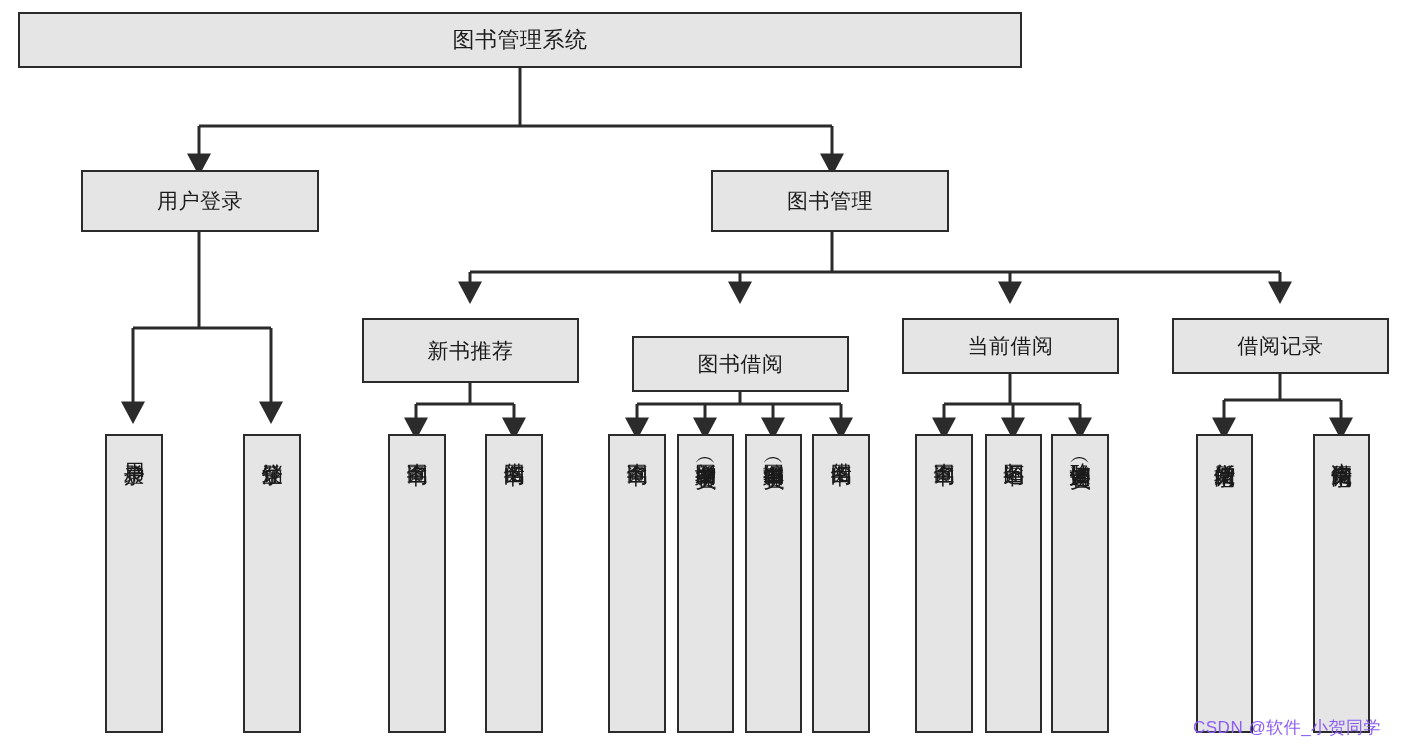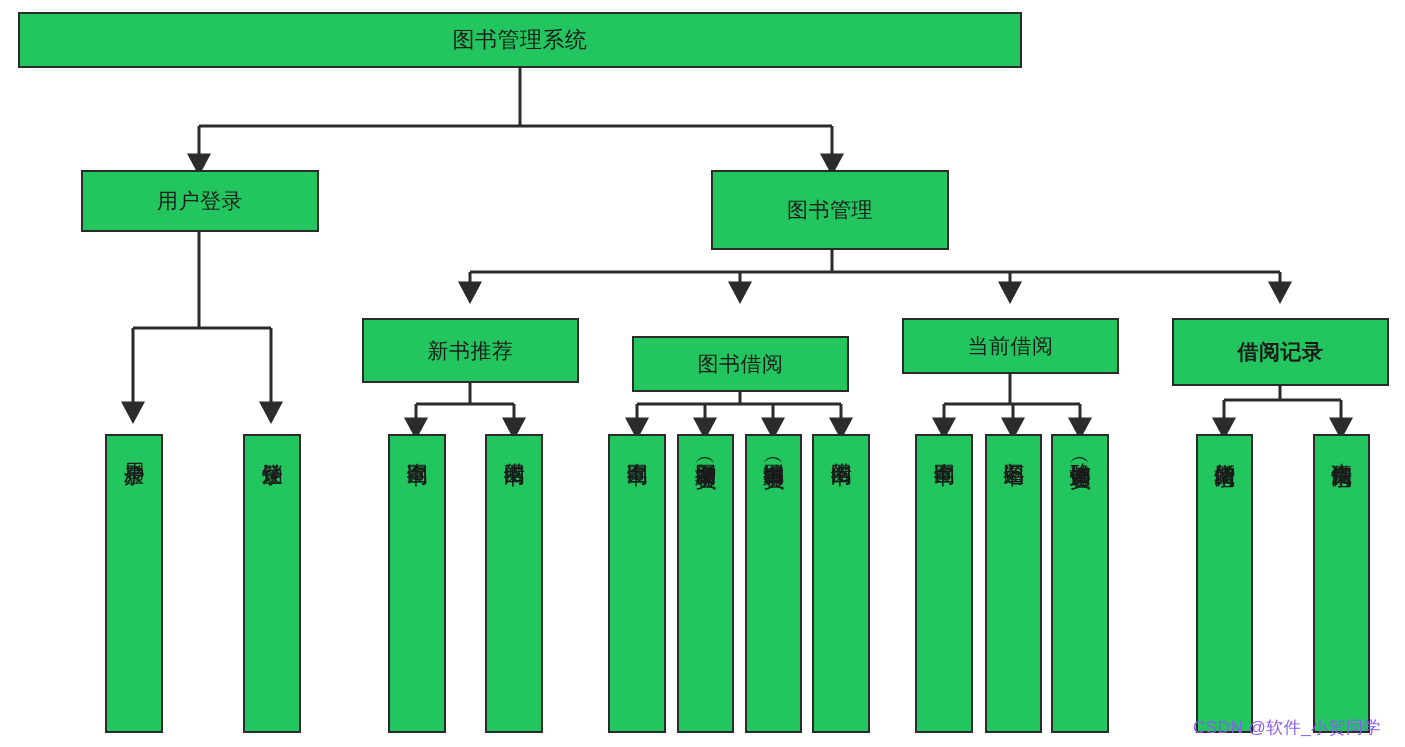--- a/index.html
+++ b/index.html
@@ -18,21 +18,21 @@
     position:absolute;
     left:0; top:0;
     width:1405px;
     height:747px;
     pointer-events:none;
   }
   .node{
     position:absolute;
     box-sizing:border-box;
     border:2px solid #2b2b2b;
-    background:#22c55e;
+    background:#e5e5e5;
     display:flex;
     align-items:center;
     justify-content:center;
     color:#1b1b1b;
   }
   .node .lbl{
     display:block;
     text-align:center;
     letter-spacing:0.5px;
     line-height:1.12;
@@ -121,34 +121,34 @@
     </g>
   </svg>
 
   <div class="node h root" style="left:18px; top:12px; width:1004px; height:56px;">
     <span class="lbl">图书管理系统</span>
   </div>
 
   <div class="node h" style="left:81px; top:170px; width:238px; height:62px;">
     <span class="lbl">用户登录</span>
   </div>
-  <div class="node h" style="left:711px; top:170px; width:238px; height:80px;">
+  <div class="node h" style="left:711px; top:170px; width:238px; height:62px;">
     <span class="lbl">图书管理</span>
   </div>
 
   <div class="node h" style="left:362px; top:318px; width:217px; height:65px;">
     <span class="lbl">新书推荐</span>
   </div>
   <div class="node h" style="left:632px; top:336px; width:217px; height:56px;">
     <span class="lbl">图书借阅</span>
   </div>
   <div class="node h" style="left:902px; top:318px; width:217px; height:56px;">
     <span class="lbl">当前借阅</span>
   </div>
-  <div class="node h" style="left:1172px; top:318px; width:217px; height:68px;font-weight:bold;">
+  <div class="node h" style="left:1172px; top:318px; width:217px; height:56px;">
     <span class="lbl">借阅记录</span>
   </div>
 
   <div class="node v" style="left:105px; top:434px; width:58px; height:299px;">
     <span class="lbl">用户登录</span>
   </div>
   <div class="node v" style="left:243px; top:434px; width:58px; height:299px;">
     <span class="lbl">注销登录</span>
   </div>
 

